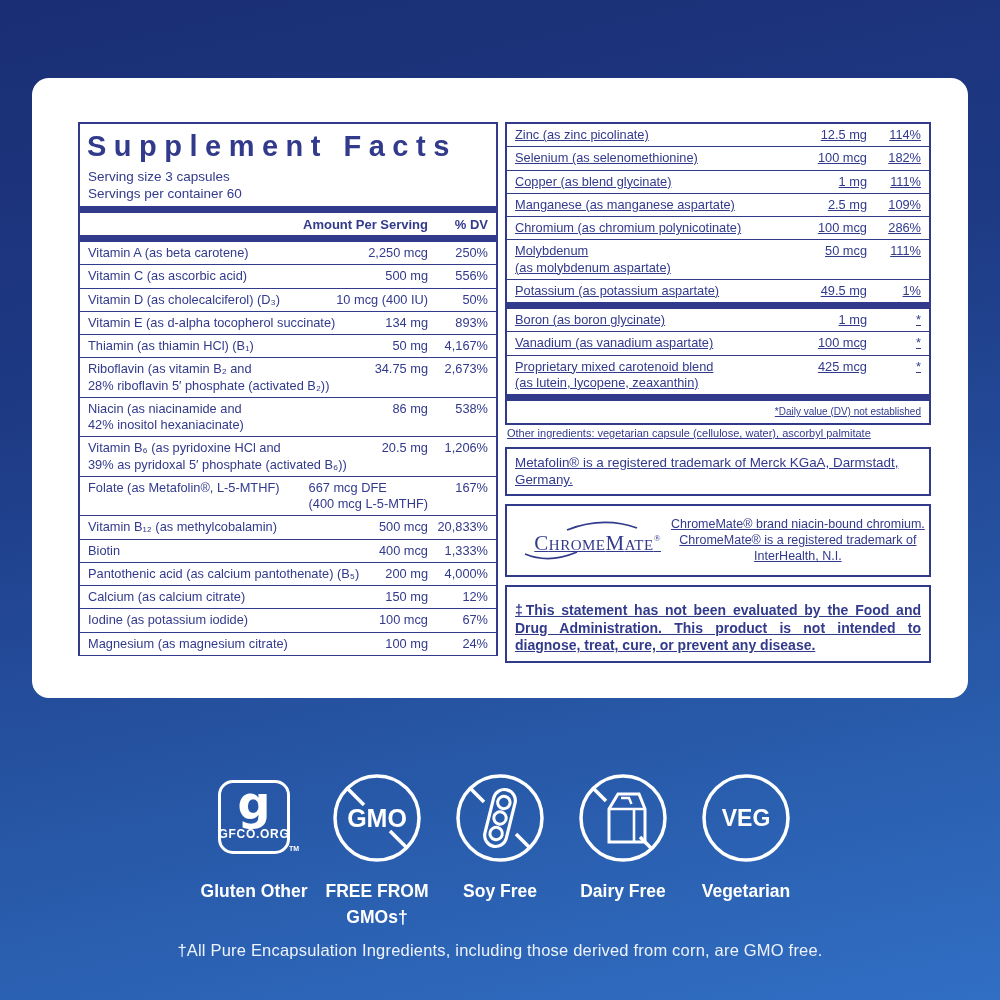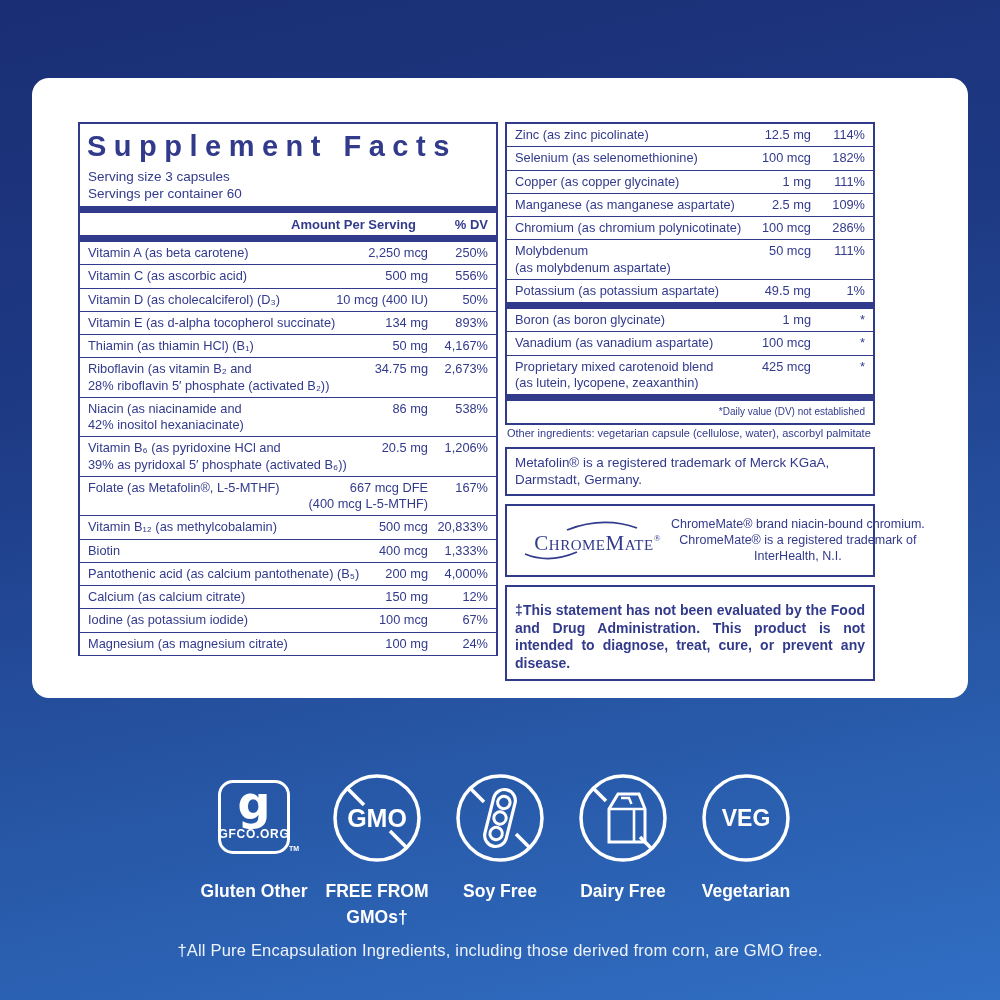--- a/index.html
+++ b/index.html
@@ -18,44 +18,44 @@
   }
   .panel{
     position:absolute;left:32px;top:78px;width:936px;height:620px;
     background:#fff;border-radius:17px;
   }
   .col{position:absolute;color:var(--navy);}
   .col.left{
     left:46px;top:44px;width:420px;
     border:2px solid var(--navy);border-bottom:none;
   }
-  .col.right{left:473px;top:44px;width:370px;}
+  .col.right{left:473px;top:44px;width:426px;text-decoration:underline;}
   .rbox{border:2px solid var(--navy);}
 
   .sf-title{
     font-size:29px;font-weight:bold;letter-spacing:7.5px;
     padding:6px 6px 3px 7px;white-space:nowrap;color:var(--navy);
   }
   .serving{font-size:13.5px;line-height:1.26;padding:0 8px;}
   .serving.first{margin-top:2px;}
   .bar{height:7px;background:var(--navy);}
   .bar.mt{margin-top:4px;}
 
-  .hdr-row{display:flex;gap:16px;align-items:flex-end;padding:4px 8px 3px;font-size:13px;font-weight:bold;}
+  .hdr-row{display:flex;gap:4px;align-items:flex-end;padding:4px 8px 3px;font-size:13px;font-weight:bold;}
   .hdr-row .nm{flex:1;}
   .hdr-row .amt,.hdr-row .dv{white-space:nowrap;}
 
   .row{
     display:flex;align-items:flex-start;gap:4px;
     padding:3px 8px;border-bottom:1.5px solid var(--navy);
     font-size:12.8px;line-height:1.27;
   }
   .row.nob{border-bottom:none;}
   .nm{flex:1;min-width:0;}
-  .amt{text-align:right;white-space:nowrap;}
+  .amt{text-align:left;white-space:nowrap;}
   .dv{width:56px;text-align:right;white-space:nowrap;}
   .right .dv{width:50px;}
 
   .dvnote{font-size:10px;padding:5px 8px 6px;text-align:right;}
 
   .other{margin-top:2px;font-size:11px;white-space:nowrap;padding-left:2px;}
 
   .notebox{margin-top:8px;border:2px solid var(--navy);padding:5px 8px;font-size:13.4px;line-height:1.3;}
   .notebox.fda{font-weight:bold;font-size:14px;line-height:1.28;text-align:justify;padding:15px 8px 6px;}
 
@@ -268,21 +268,21 @@
               <div class="nm">
                 <div class="line">Selenium (as selenomethionine)</div>
               </div>
               <div class="amt">
                 <div class="line">100 mcg</div>
               </div>
               <div class="dv">182%</div>
             </div>
             <div class="row">
               <div class="nm">
-                <div class="line">Copper (as copper glycinate)</div>
+                <div class="line">Copper (as blend glycinate)</div>
               </div>
               <div class="amt">
                 <div class="line">1 mg</div>
               </div>
               <div class="dv">111%</div>
             </div>
             <div class="row">
               <div class="nm">
                 <div class="line">Manganese (as manganese aspartate)</div>
               </div>

